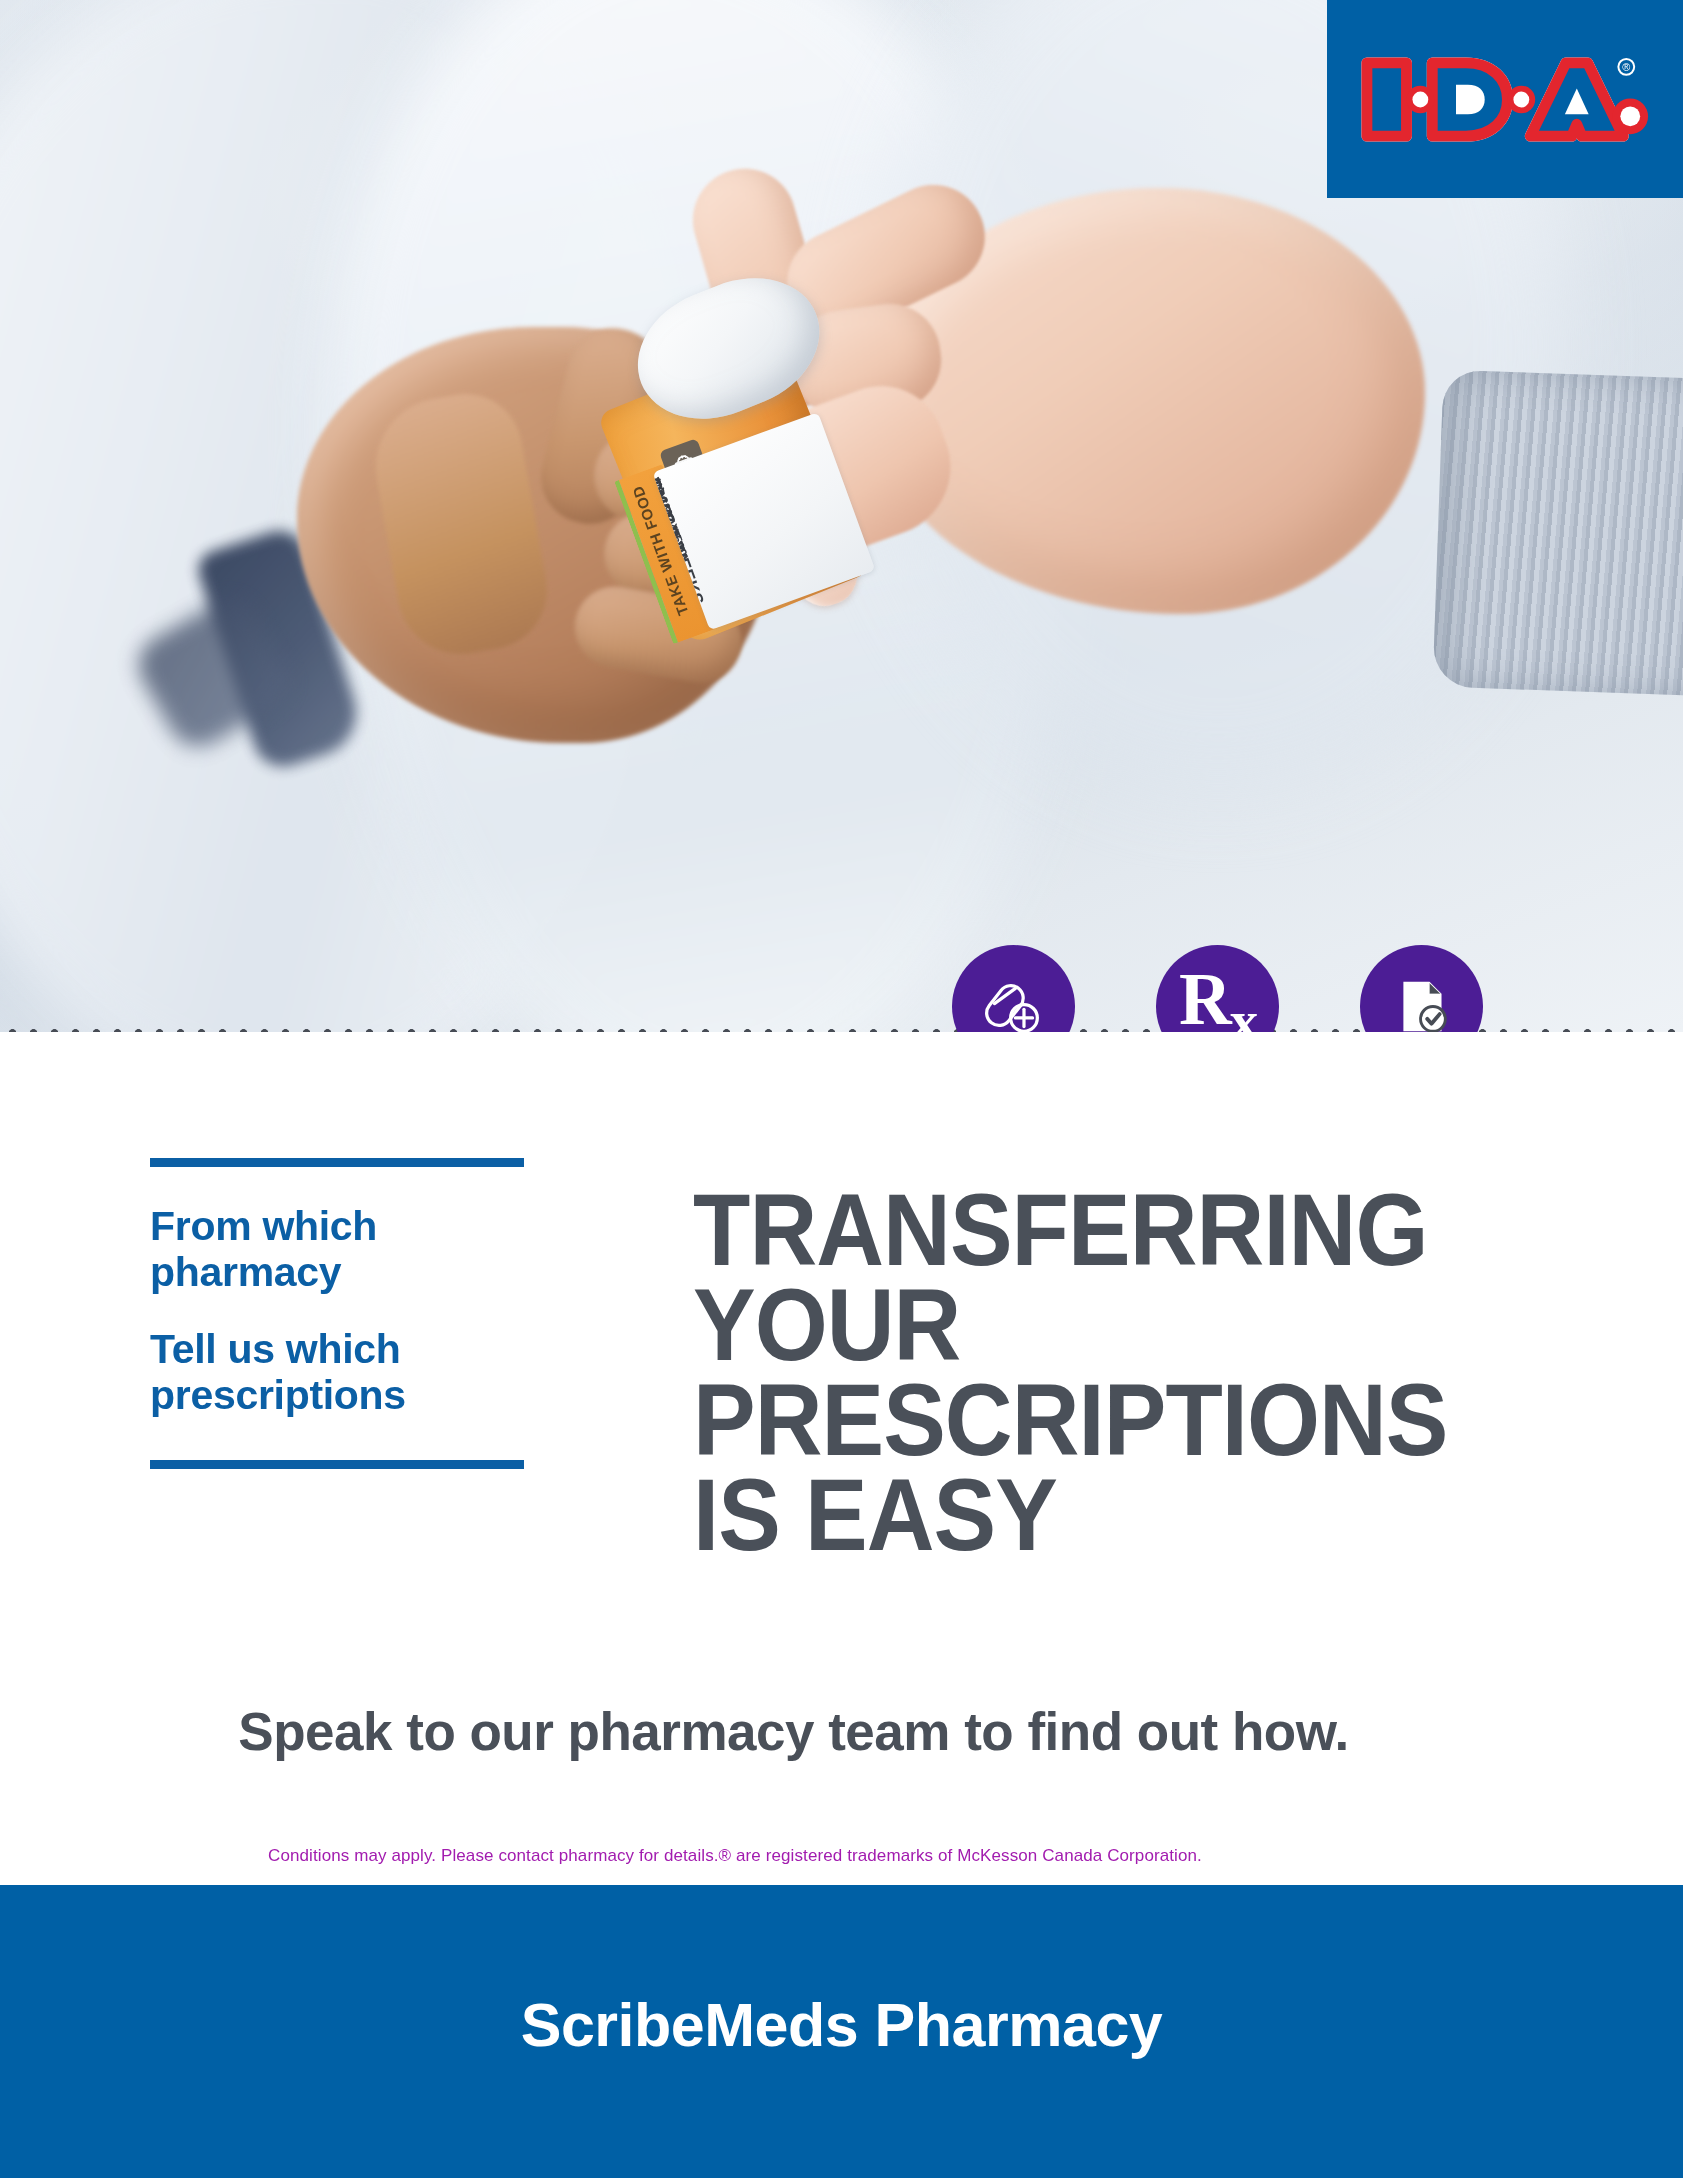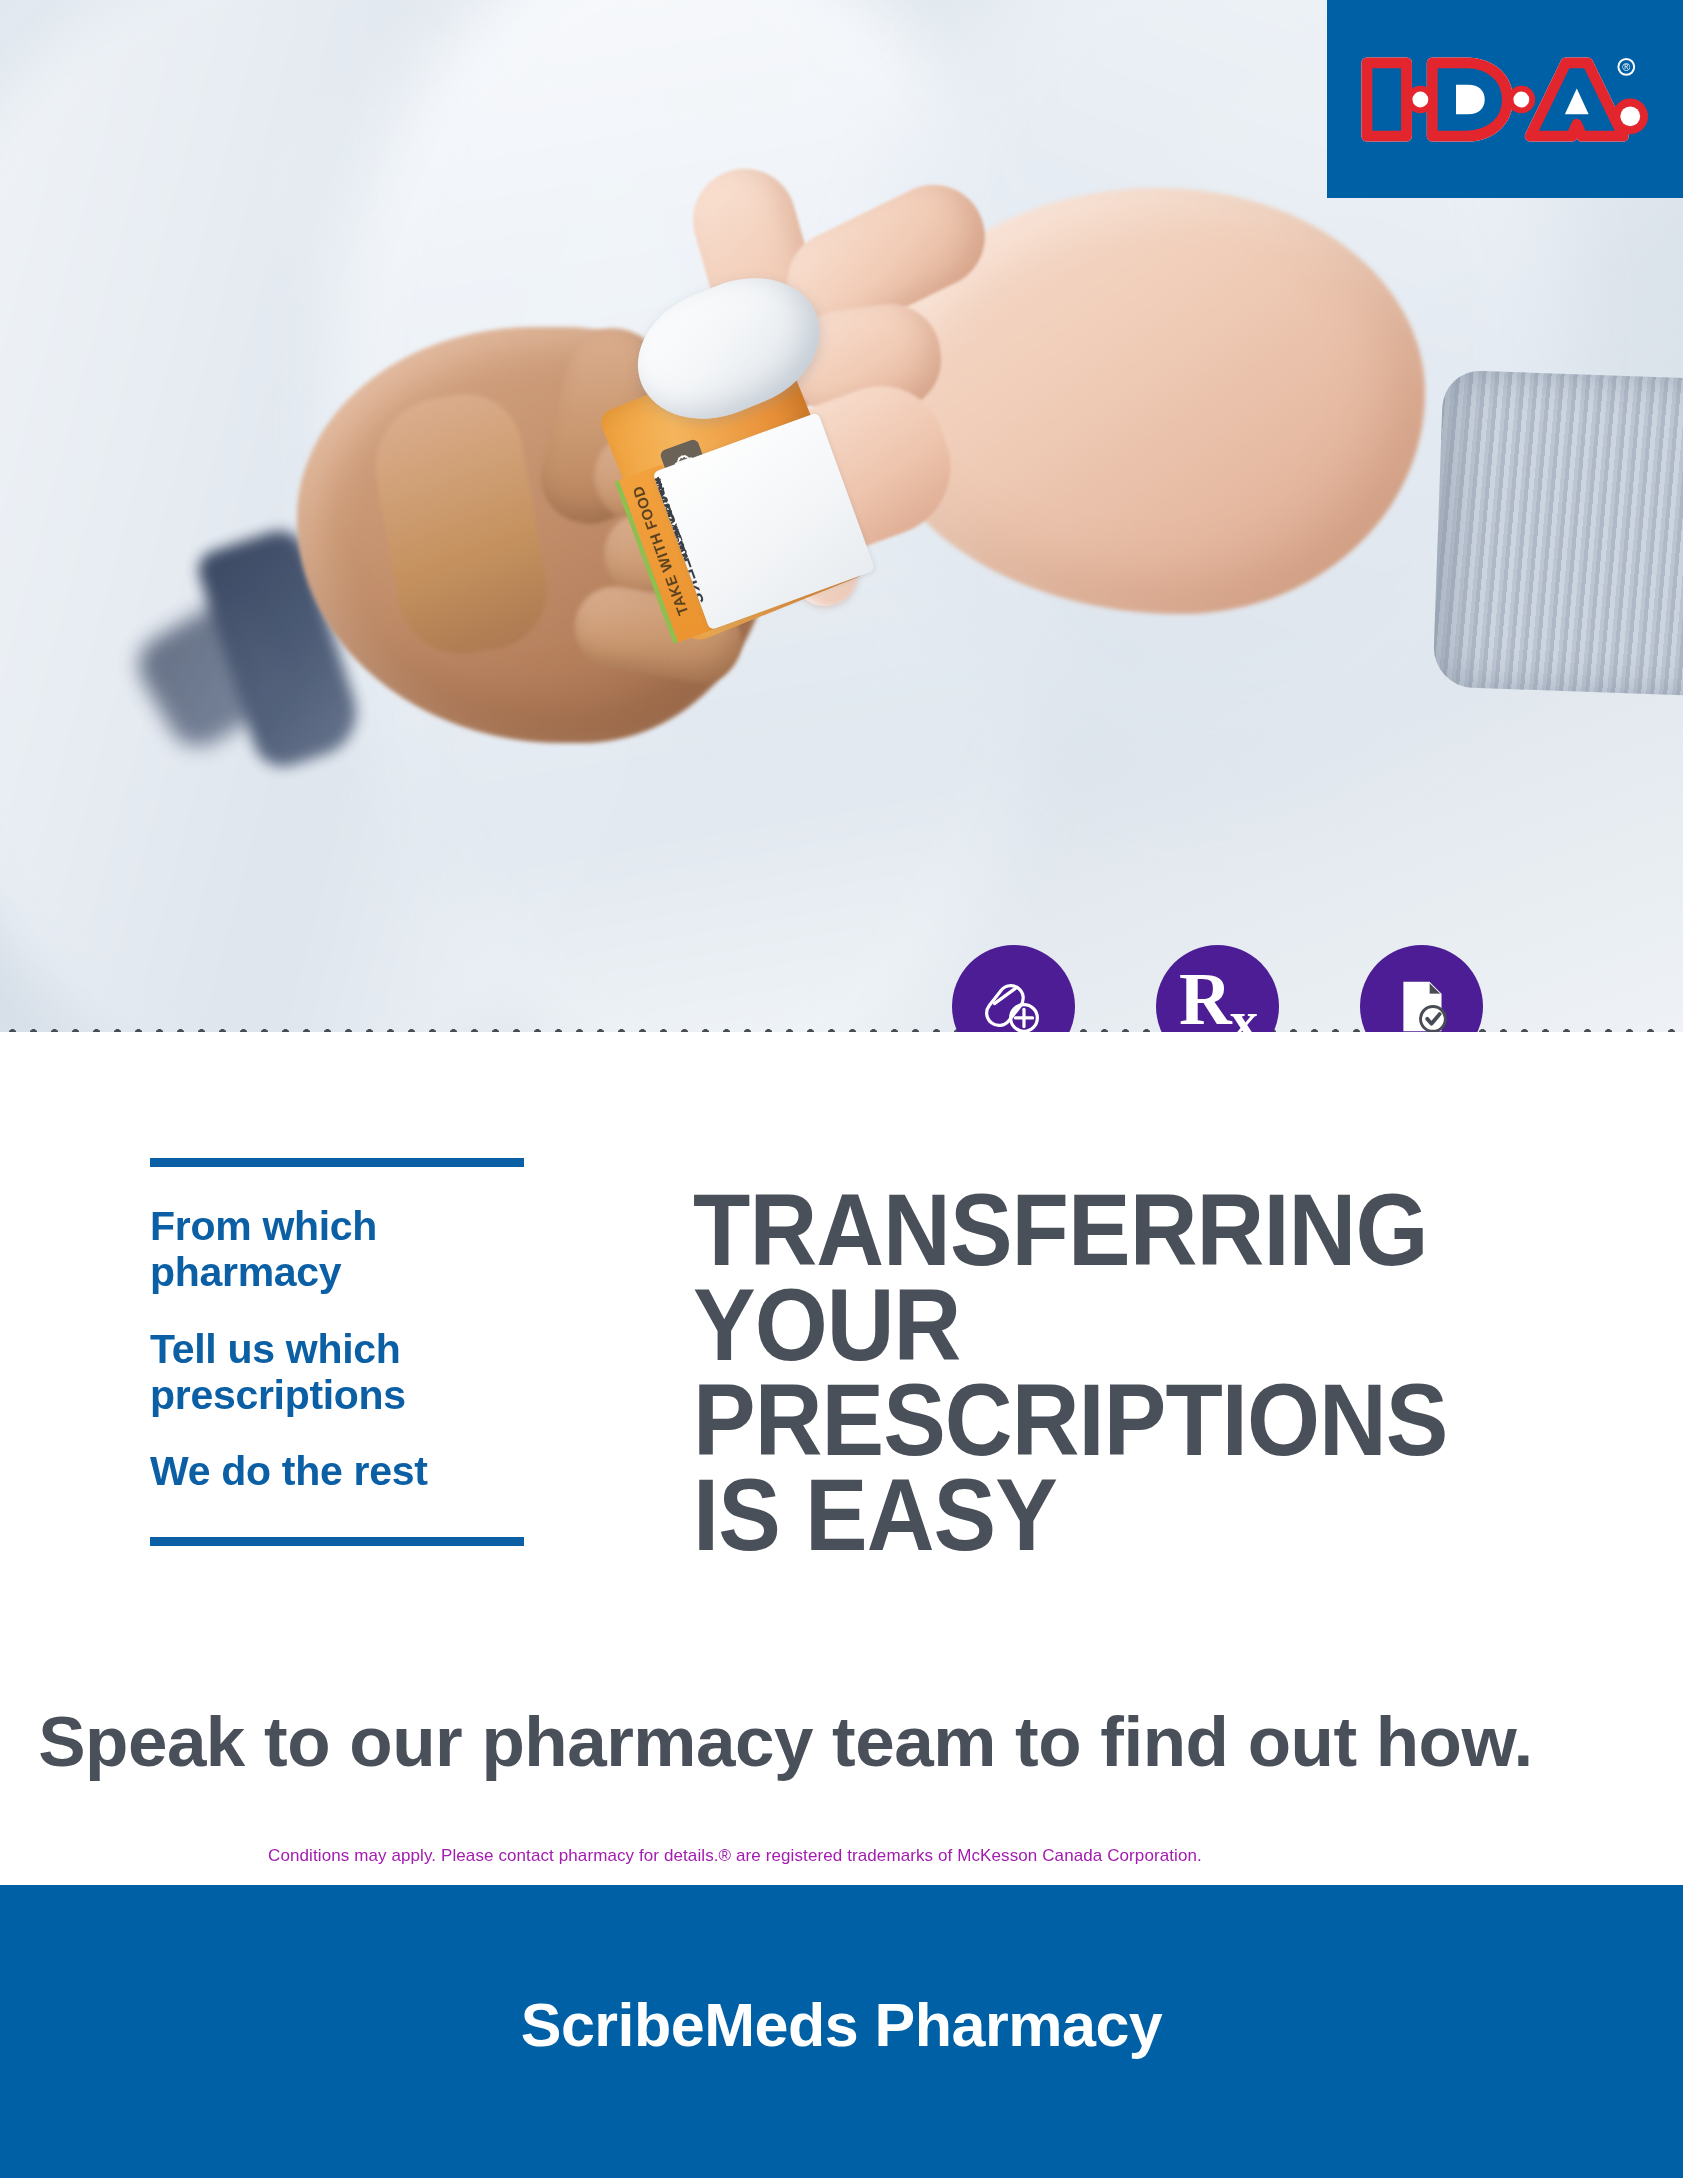--- a/index.html
+++ b/index.html
@@ -210,22 +210,22 @@
   .bullet:last-of-type { margin-bottom:0; }
 
   .headline {
     position:absolute; left:693px; top:1183px; width:832px;
     color:#4A5059; font-weight:bold; font-size:102px; line-height:.93;
     letter-spacing:-1px; transform:scaleX(.92); transform-origin:left top;
   }
   .headline div { white-space:nowrap; }
 
   .tagline {
-    position:absolute; left:8px; top:1701px; width:1555px; text-align:center;
-    color:#4A5059; font-weight:bold; font-size:71px; letter-spacing:-0.5px;
+    position:absolute; left:16px; top:1701px; width:1555px; text-align:center;
+    color:#4A5059; font-weight:bold; font-size:53px; letter-spacing:-0.5px;
   }
   .disclaimer {
     position:absolute; left:0; top:1846px; width:1470px; text-align:center;
     color:#a21caf; font-size:17px; letter-spacing:0.1px;
   }
 
   
   .footer {
     position:absolute; left:0; top:1885px; width:1683px; height:293px;
     background:#0060A5; color:#fff; text-align:right;
@@ -344,21 +344,20 @@
       </svg>
     </div>
   </div>
 
   <div class="content"></div>
 
   <div class="bullets">
     <div class="rule rule-top"></div>
     <div class="bullet">From which pharmacy</div>
     <div class="bullet">Tell us which prescriptions</div>
-    <div class="bullet">We do the rest</div>
     <div class="rule rule-bot"></div>
   </div>
 
   <div class="headline">
     <div>TRANSFERRING</div>
     <div>YOUR</div>
     <div>PRESCRIPTIONS</div>
     <div>IS EASY</div>
   </div>
 

